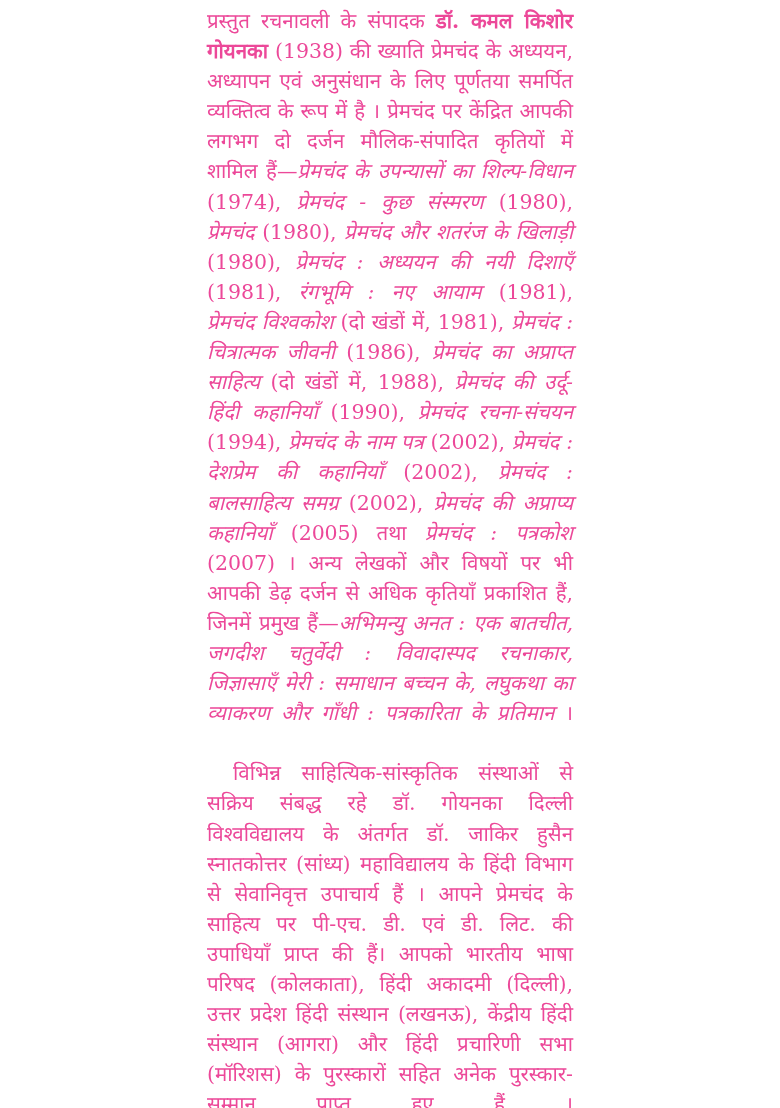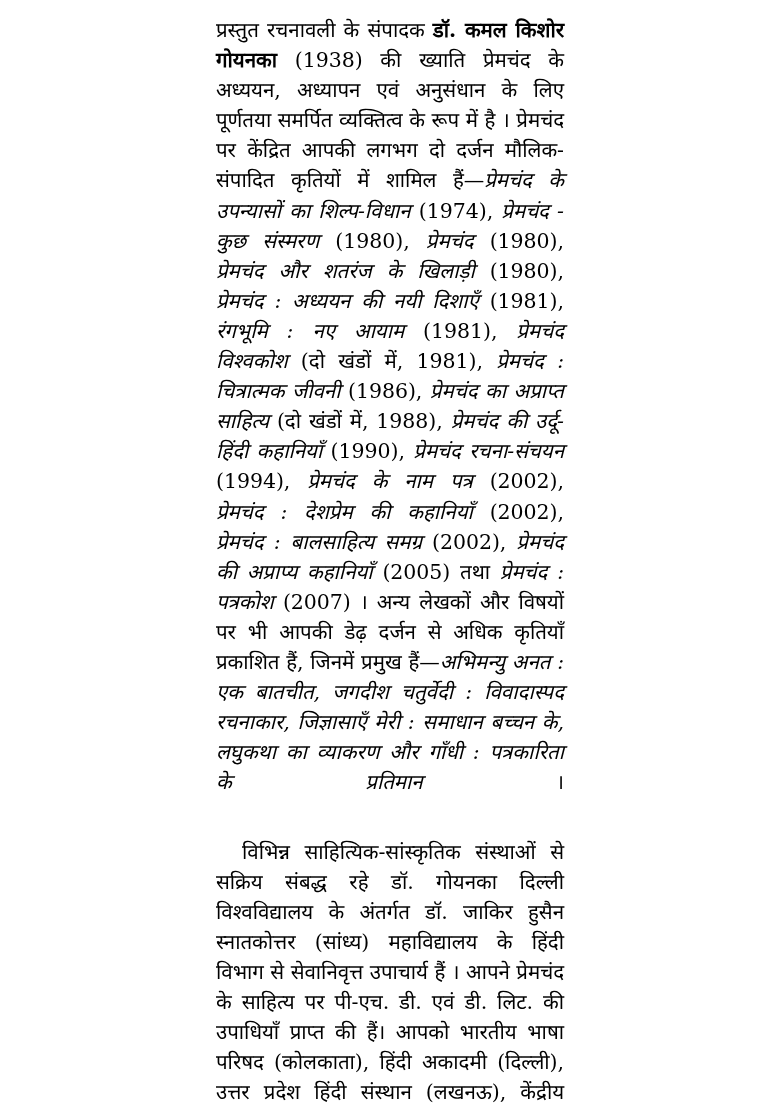--- a/index.html
+++ b/index.html
@@ -29,29 +29,29 @@
   }
 
   #text-column {
     position: absolute;
     left: 207px;
     top: 6px;
     width: 366px;
   }
 
   p.para {
-    margin: 9px;
+    margin: 0;
     padding: 0;
     text-align: justify;
     text-justify: inter-word;
     font-size: 20.5px;
     line-height: 30.1px;
     letter-spacing: -0.05px;
     word-spacing: 0px;
-    color: #000000;
+    color: #ec4899;
   }
 
   p.para + p.para {
     margin-top: 0;
   }
 
   p.para.indented {
     text-indent: 26px;
   }
 

